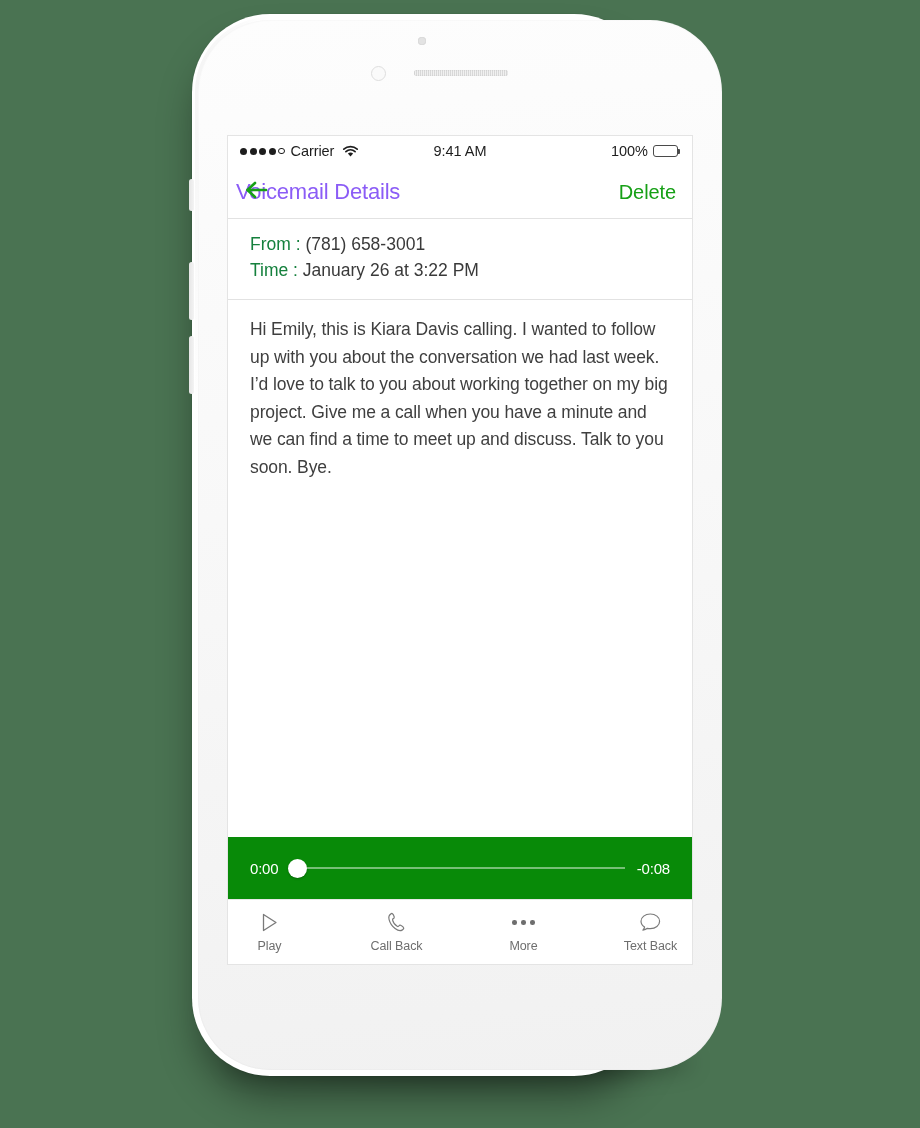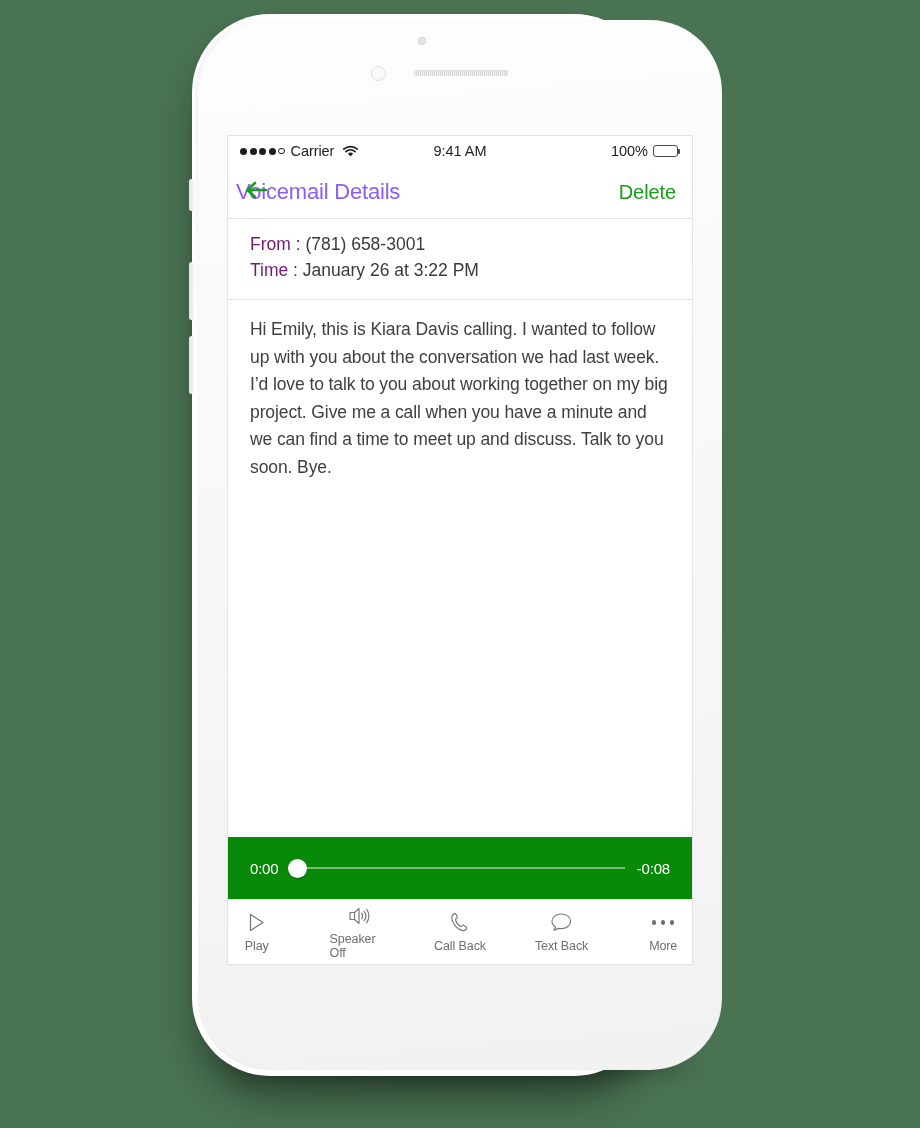--- a/index.html
+++ b/index.html
@@ -179,21 +179,21 @@
     flex: 0 0 auto;
     border-top: 1px solid #e2e2e2;
     border-bottom: 1px solid #e2e2e2;
     padding: 12px 22px 16px 22px;
   }
   .meta-row {
     font-size: 17.5px;
     line-height: 26px;
     color: #3a3a3a;
   }
-  .meta-label { color: #701a75; }
+  .meta-label { color: #15803d; }
   .meta-value { color: #3a3a3a; }
 
   
   #transcript-area {
     flex: 1 1 auto;
     padding: 16px 22px 0 22px;
     overflow: hidden;
   }
   #transcript-text {
     font-size: 17.5px;
@@ -376,58 +376,46 @@
 
       <div class="tool-item">
         <span class="tool-icon">
           <svg width="23" height="23" viewBox="0 0 23 23">
             <path d="M5.5 3.5 L18 11.5 L5.5 19.5 Z" fill="none" stroke="#7a7a7a" stroke-width="1.3" stroke-linejoin="round"></path>
           </svg>
         </span>
         <span class="tool-label">Play</span>
       </div>
 
-      <div class="tool-item">
-        <span class="tool-icon">
-          <svg width="26" height="22" viewBox="0 0 26 22">
-            <path d="M9.5 7.5 L5 7.5 L5 14.5 L9.5 14.5 L9.5 7.5 Z" fill="none" stroke="#7a7a7a" stroke-width="1.2" stroke-linejoin="round"></path>
-            <path d="M9.5 7.5 L14 3.5 L14 18.5 L9.5 14.5" fill="none" stroke="#7a7a7a" stroke-width="1.2" stroke-linejoin="round"></path>
-            <path d="M16.6 8.2 a4.6 4.6 0 0 1 0 5.6" fill="none" stroke="#7a7a7a" stroke-width="1.2" stroke-linecap="round"></path>
-            <path d="M19.1 6.3 a7.6 7.6 0 0 1 0 9.4" fill="none" stroke="#7a7a7a" stroke-width="1.2" stroke-linecap="round"></path>
-            <path d="M21.6 4.4 a10.7 10.7 0 0 1 0 13.2" fill="none" stroke="#7a7a7a" stroke-width="1.2" stroke-linecap="round"></path>
-          </svg>
-        </span>
-        <span class="tool-label">Speaker Off</span>
-      </div>
 
       <div class="tool-item">
         <span class="tool-icon">
           <svg width="23" height="23" viewBox="0 0 23 23">
             <path d="M6.3 2.6 c-2.1 1.1 -2.9 3.4 -2.2 6 c0.9 3.5 3.3 6.9 6 8.9 c2.4 1.8 5.1 2.6 7 1.6 c1.2 -0.6 1.8 -1.7 1.4 -2.5 c-0.3 -0.7 -1.9 -1.9 -2.9 -2.3 c-0.8 -0.3 -1.3 0 -1.8 0.7 c-0.4 0.6 -0.9 0.7 -1.6 0.3 c-1.9 -1.1 -4.1 -4.1 -4.6 -6.2 c-0.2 -0.8 0 -1.2 0.7 -1.5 c0.8 -0.3 1.1 -0.8 0.9 -1.6 c-0.2 -1 -1.1 -2.8 -1.7 -3.3 c-0.3 -0.3 -0.8 -0.3 -1.2 -0.1 Z" fill="none" stroke="#7a7a7a" stroke-width="1.2" stroke-linejoin="round"></path>
           </svg>
         </span>
         <span class="tool-label">Call Back</span>
-      </div>
-
-      <div class="tool-item">
-        <span class="tool-icon">
-          <svg width="25" height="23" viewBox="0 0 25 23">
-            <path d="M12.3 3 C7 3 3 6.2 3 10.2 c0 2.3 1.4 4.4 3.6 5.7 c-0.2 1.2 -0.9 2.4 -1.7 3.2 c1.8 -0.2 3.4 -0.9 4.5 -1.8 c0.9 0.2 1.9 0.3 2.9 0.3 c5.3 0 9.3 -3.2 9.3 -7.4 C21.6 6.2 17.6 3 12.3 3 Z" fill="none" stroke="#7a7a7a" stroke-width="1.2" stroke-linejoin="round"></path>
-          </svg>
-        </span>
-        <span class="tool-label">Text Back</span>
       </div>
 
       <div class="tool-item">
         <span class="tool-icon">
           <span class="more-dots">
             <span class="more-dot"></span>
             <span class="more-dot"></span>
             <span class="more-dot"></span>
           </span>
         </span>
         <span class="tool-label">More</span>
       </div>
 
+      <div class="tool-item">
+        <span class="tool-icon">
+          <svg width="25" height="23" viewBox="0 0 25 23">
+            <path d="M12.3 3 C7 3 3 6.2 3 10.2 c0 2.3 1.4 4.4 3.6 5.7 c-0.2 1.2 -0.9 2.4 -1.7 3.2 c1.8 -0.2 3.4 -0.9 4.5 -1.8 c0.9 0.2 1.9 0.3 2.9 0.3 c5.3 0 9.3 -3.2 9.3 -7.4 C21.6 6.2 17.6 3 12.3 3 Z" fill="none" stroke="#7a7a7a" stroke-width="1.2" stroke-linejoin="round"></path>
+          </svg>
+        </span>
+        <span class="tool-label">Text Back</span>
+      </div>
+
     </div>
 
   </div>
 </div>
 
 </body></html>

